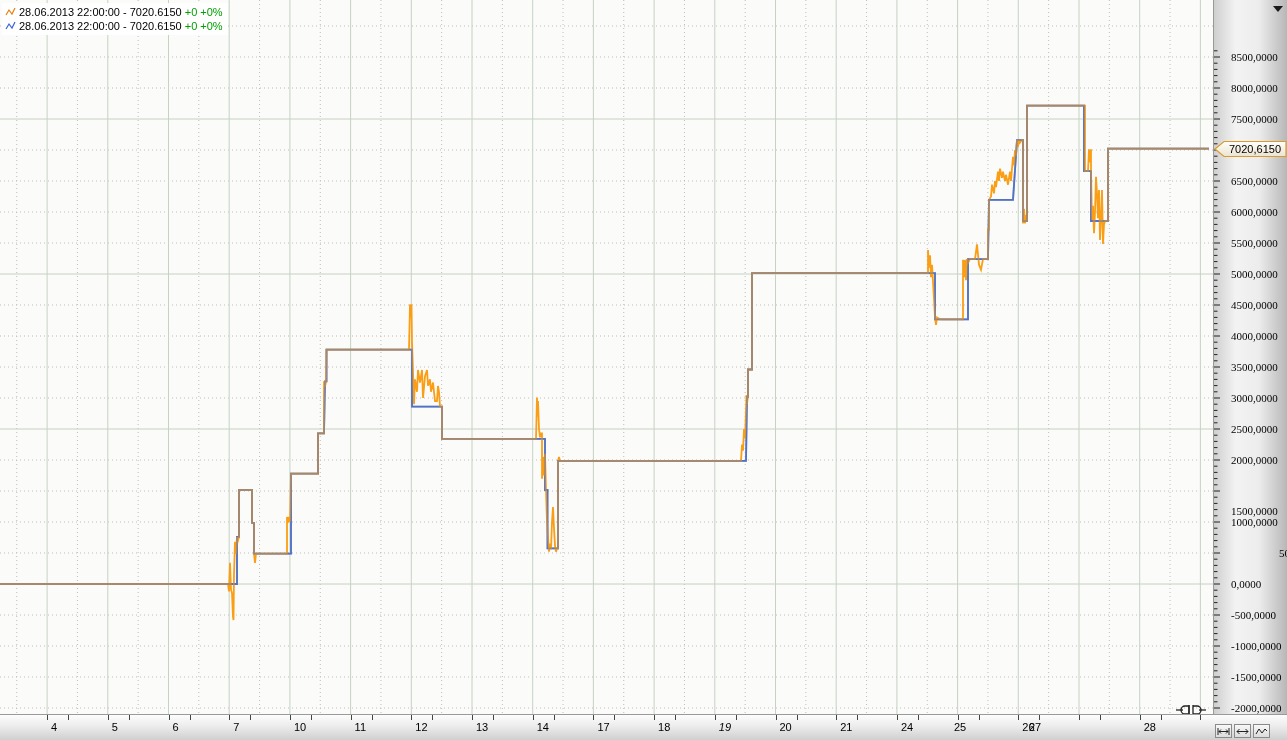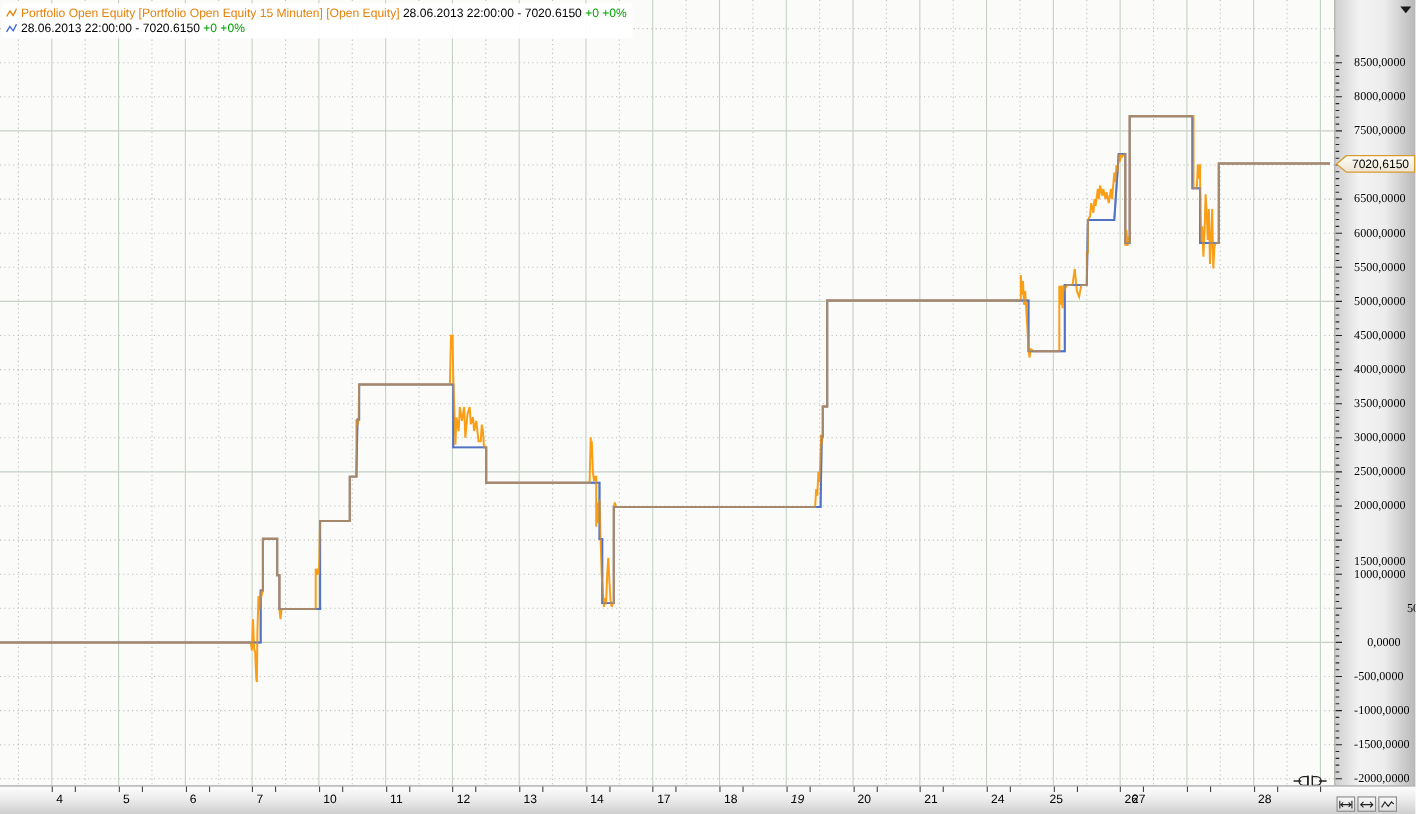--- a/index.html
+++ b/index.html
@@ -123,21 +123,20 @@
           <path d="M23 6 H30"></path>
         </g>
       </svg>
   </div>
 
   <div class="legend">
     <div class="legend-row">
       <svg class="legend-zigzag" width="11" height="10">
         <polyline points="1,8 4,3 7,7 10,1" fill="none" stroke="#E5820B" stroke-width="1.2"></polyline>
       </svg>
-      <span style="color:#E5820B">Portfolio Open Equity [Portfolio Open Equity  15 Minuten] [Open Equity]</span>
       <span style="color:#000">28.06.2013 22:00:00 - 7020.6150</span>
       <span style="color:#00A000">+0 +0%</span>
     </div>
     <div class="legend-row">
       <svg class="legend-zigzag" width="11" height="10">
         <polyline points="1,8 4,3 7,7 10,1" fill="none" stroke="#3A63D8" stroke-width="1.2"></polyline>
       </svg>
       <span style="color:#000">28.06.2013 22:00:00 - 7020.6150</span>
       <span style="color:#00A000">+0 +0%</span>
     </div>
@@ -273,21 +272,21 @@
       <div class="ylabel" style="top: 274px;">5000,0000</div>
       <div class="ylabel" style="top: 305px;">4500,0000</div>
       <div class="ylabel" style="top: 336px;">4000,0000</div>
       <div class="ylabel" style="top: 367px;">3500,0000</div>
       <div class="ylabel" style="top: 398px;">3000,0000</div>
       <div class="ylabel" style="top: 429px;">2500,0000</div>
       <div class="ylabel" style="top: 460px;">2000,0000</div>
       <div class="ylabel" style="top: 491px; margin-top: 20px;">1500,0000</div>
       <div class="ylabel" style="top: 522px;">1000,0000</div>
       <div class="ylabel" style="top: 553px; margin-left: 48px;">500,0000</div>
-      <div class="ylabel" style="top: 584px; margin-left: 12px;">0,0000</div>
+      <div class="ylabel" style="top: 584px;">0,0000</div>
       <div class="ylabel" style="top: 615px;">-500,0000</div>
       <div class="ylabel" style="top: 646px;">-1000,0000</div>
       <div class="ylabel" style="top: 677px;">-1500,0000</div>
       <div class="ylabel" style="top: 708px;">-2000,0000</div>
     </div>
 
   <div class="xaxis" id="xaxis">
     <div class="corner-buttons">
       <button class="corner-btn">
         <svg width="13" height="9">

